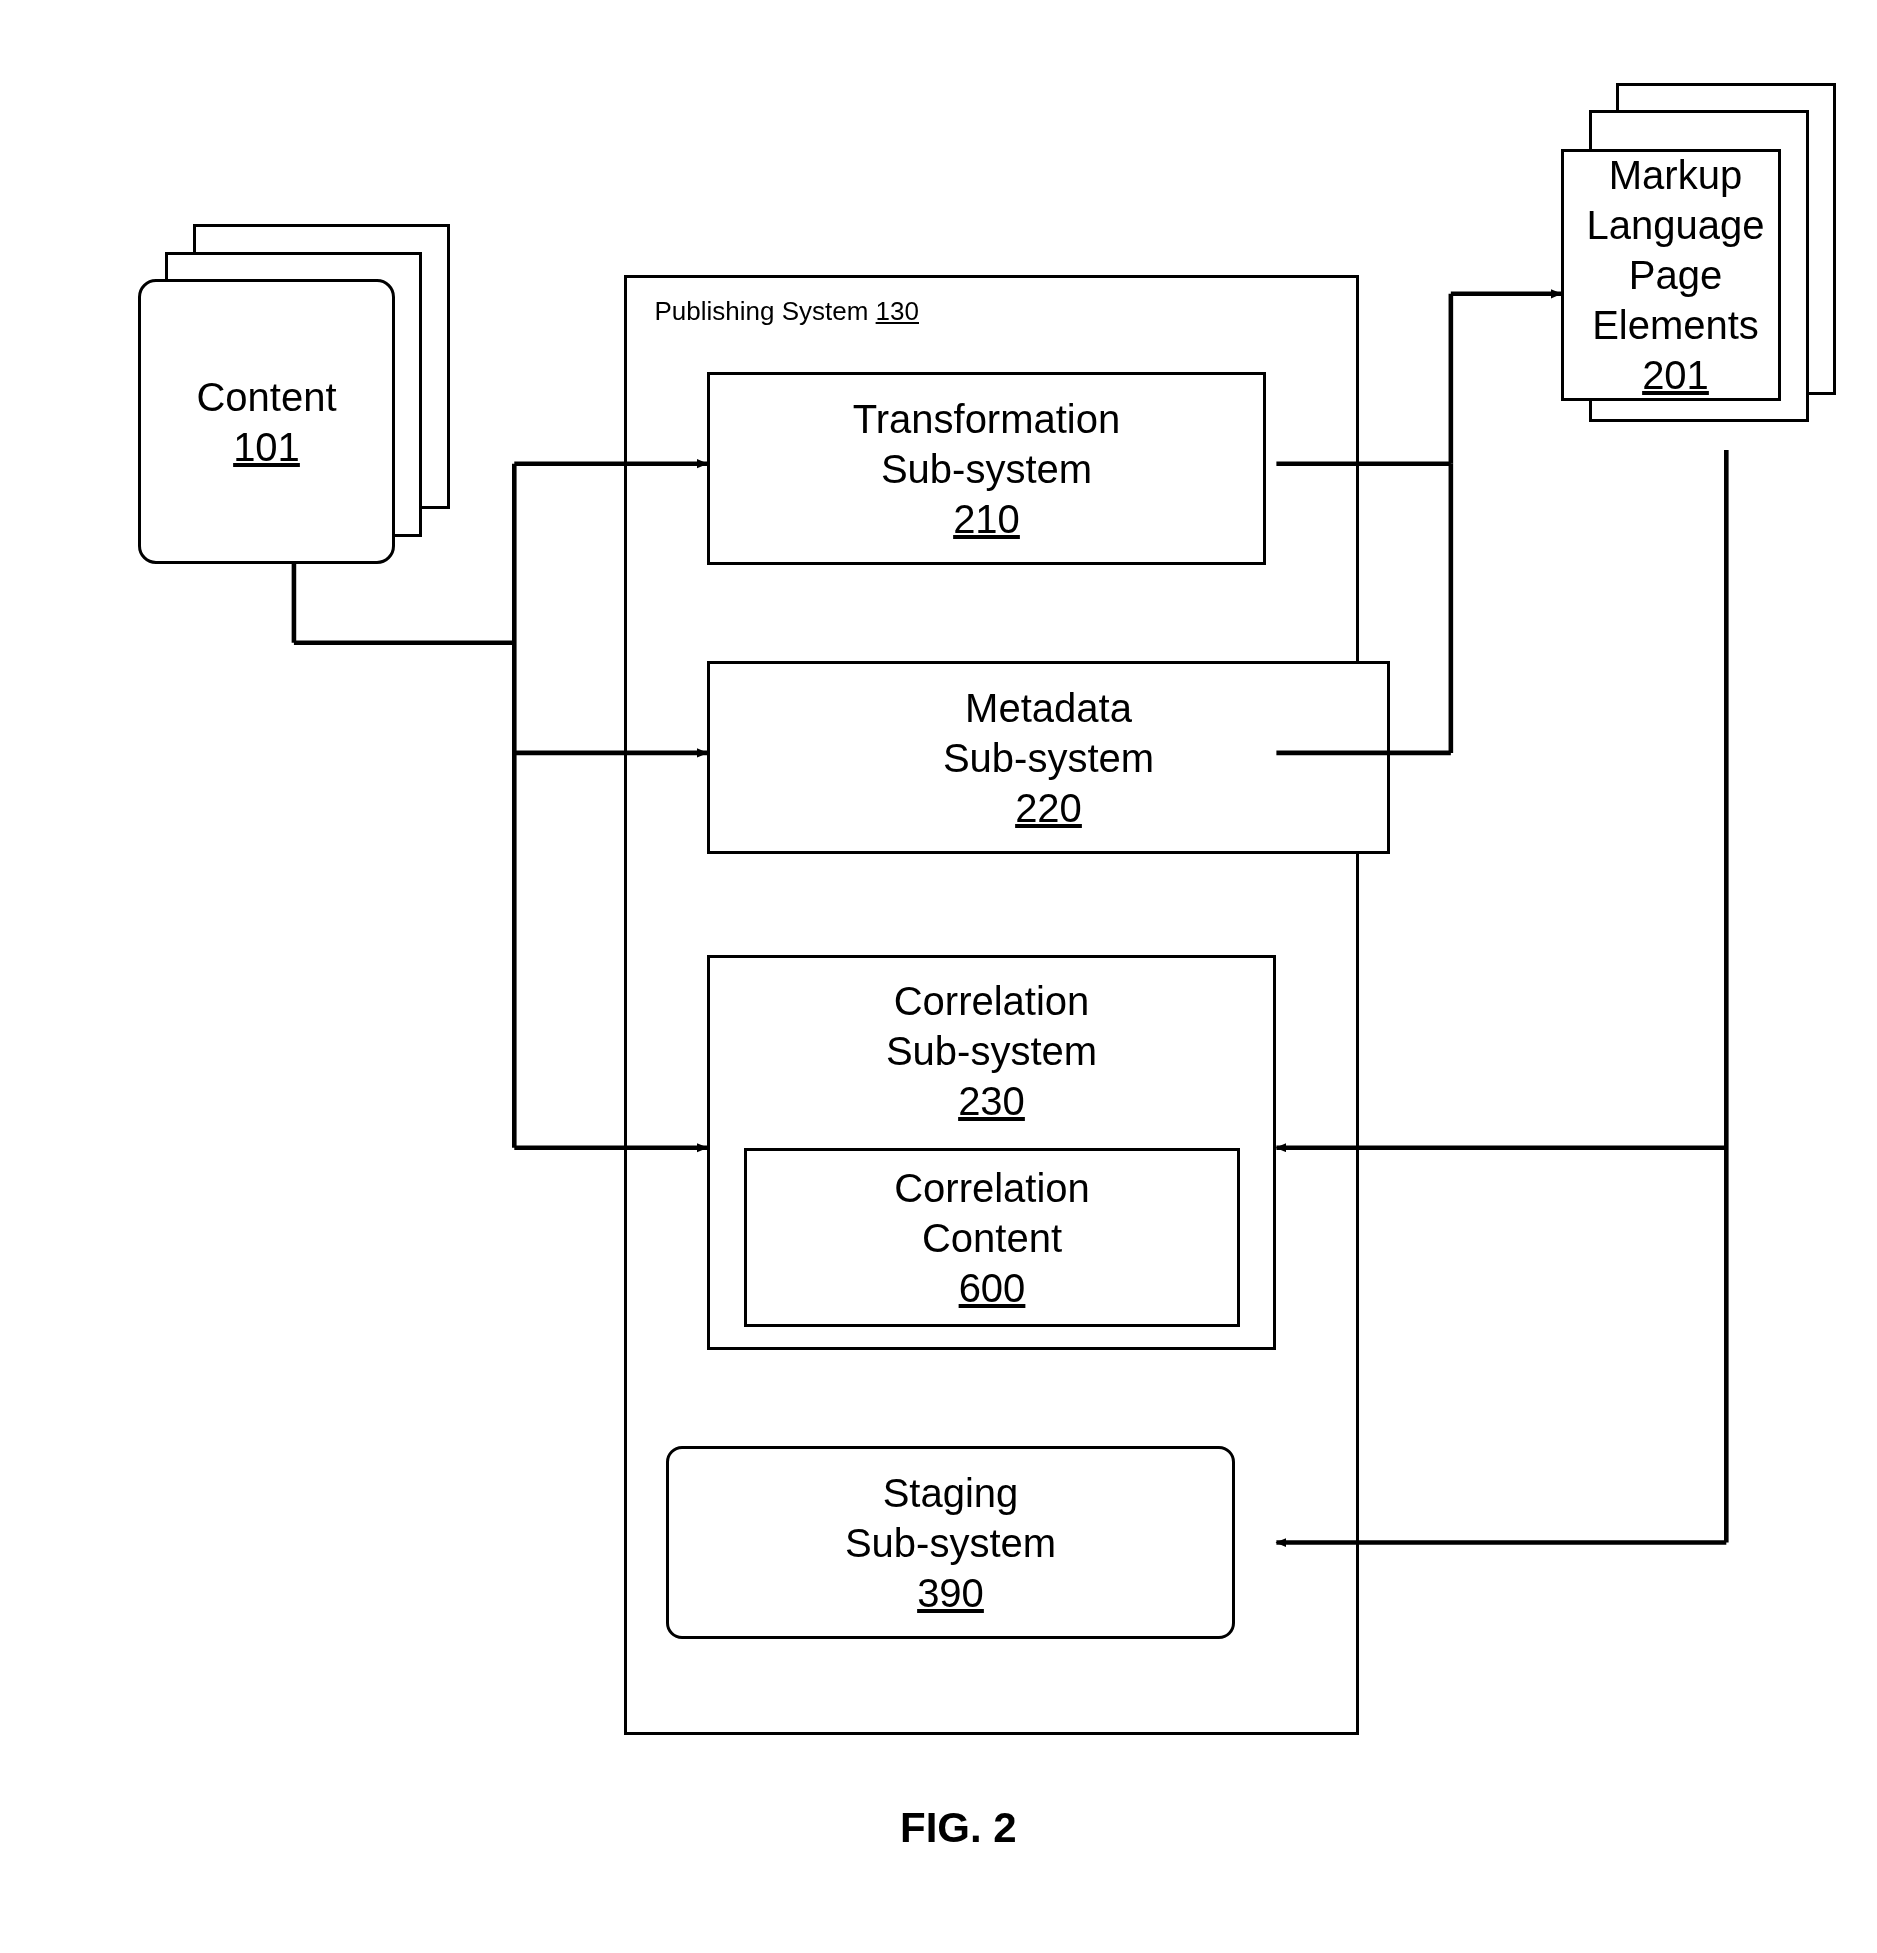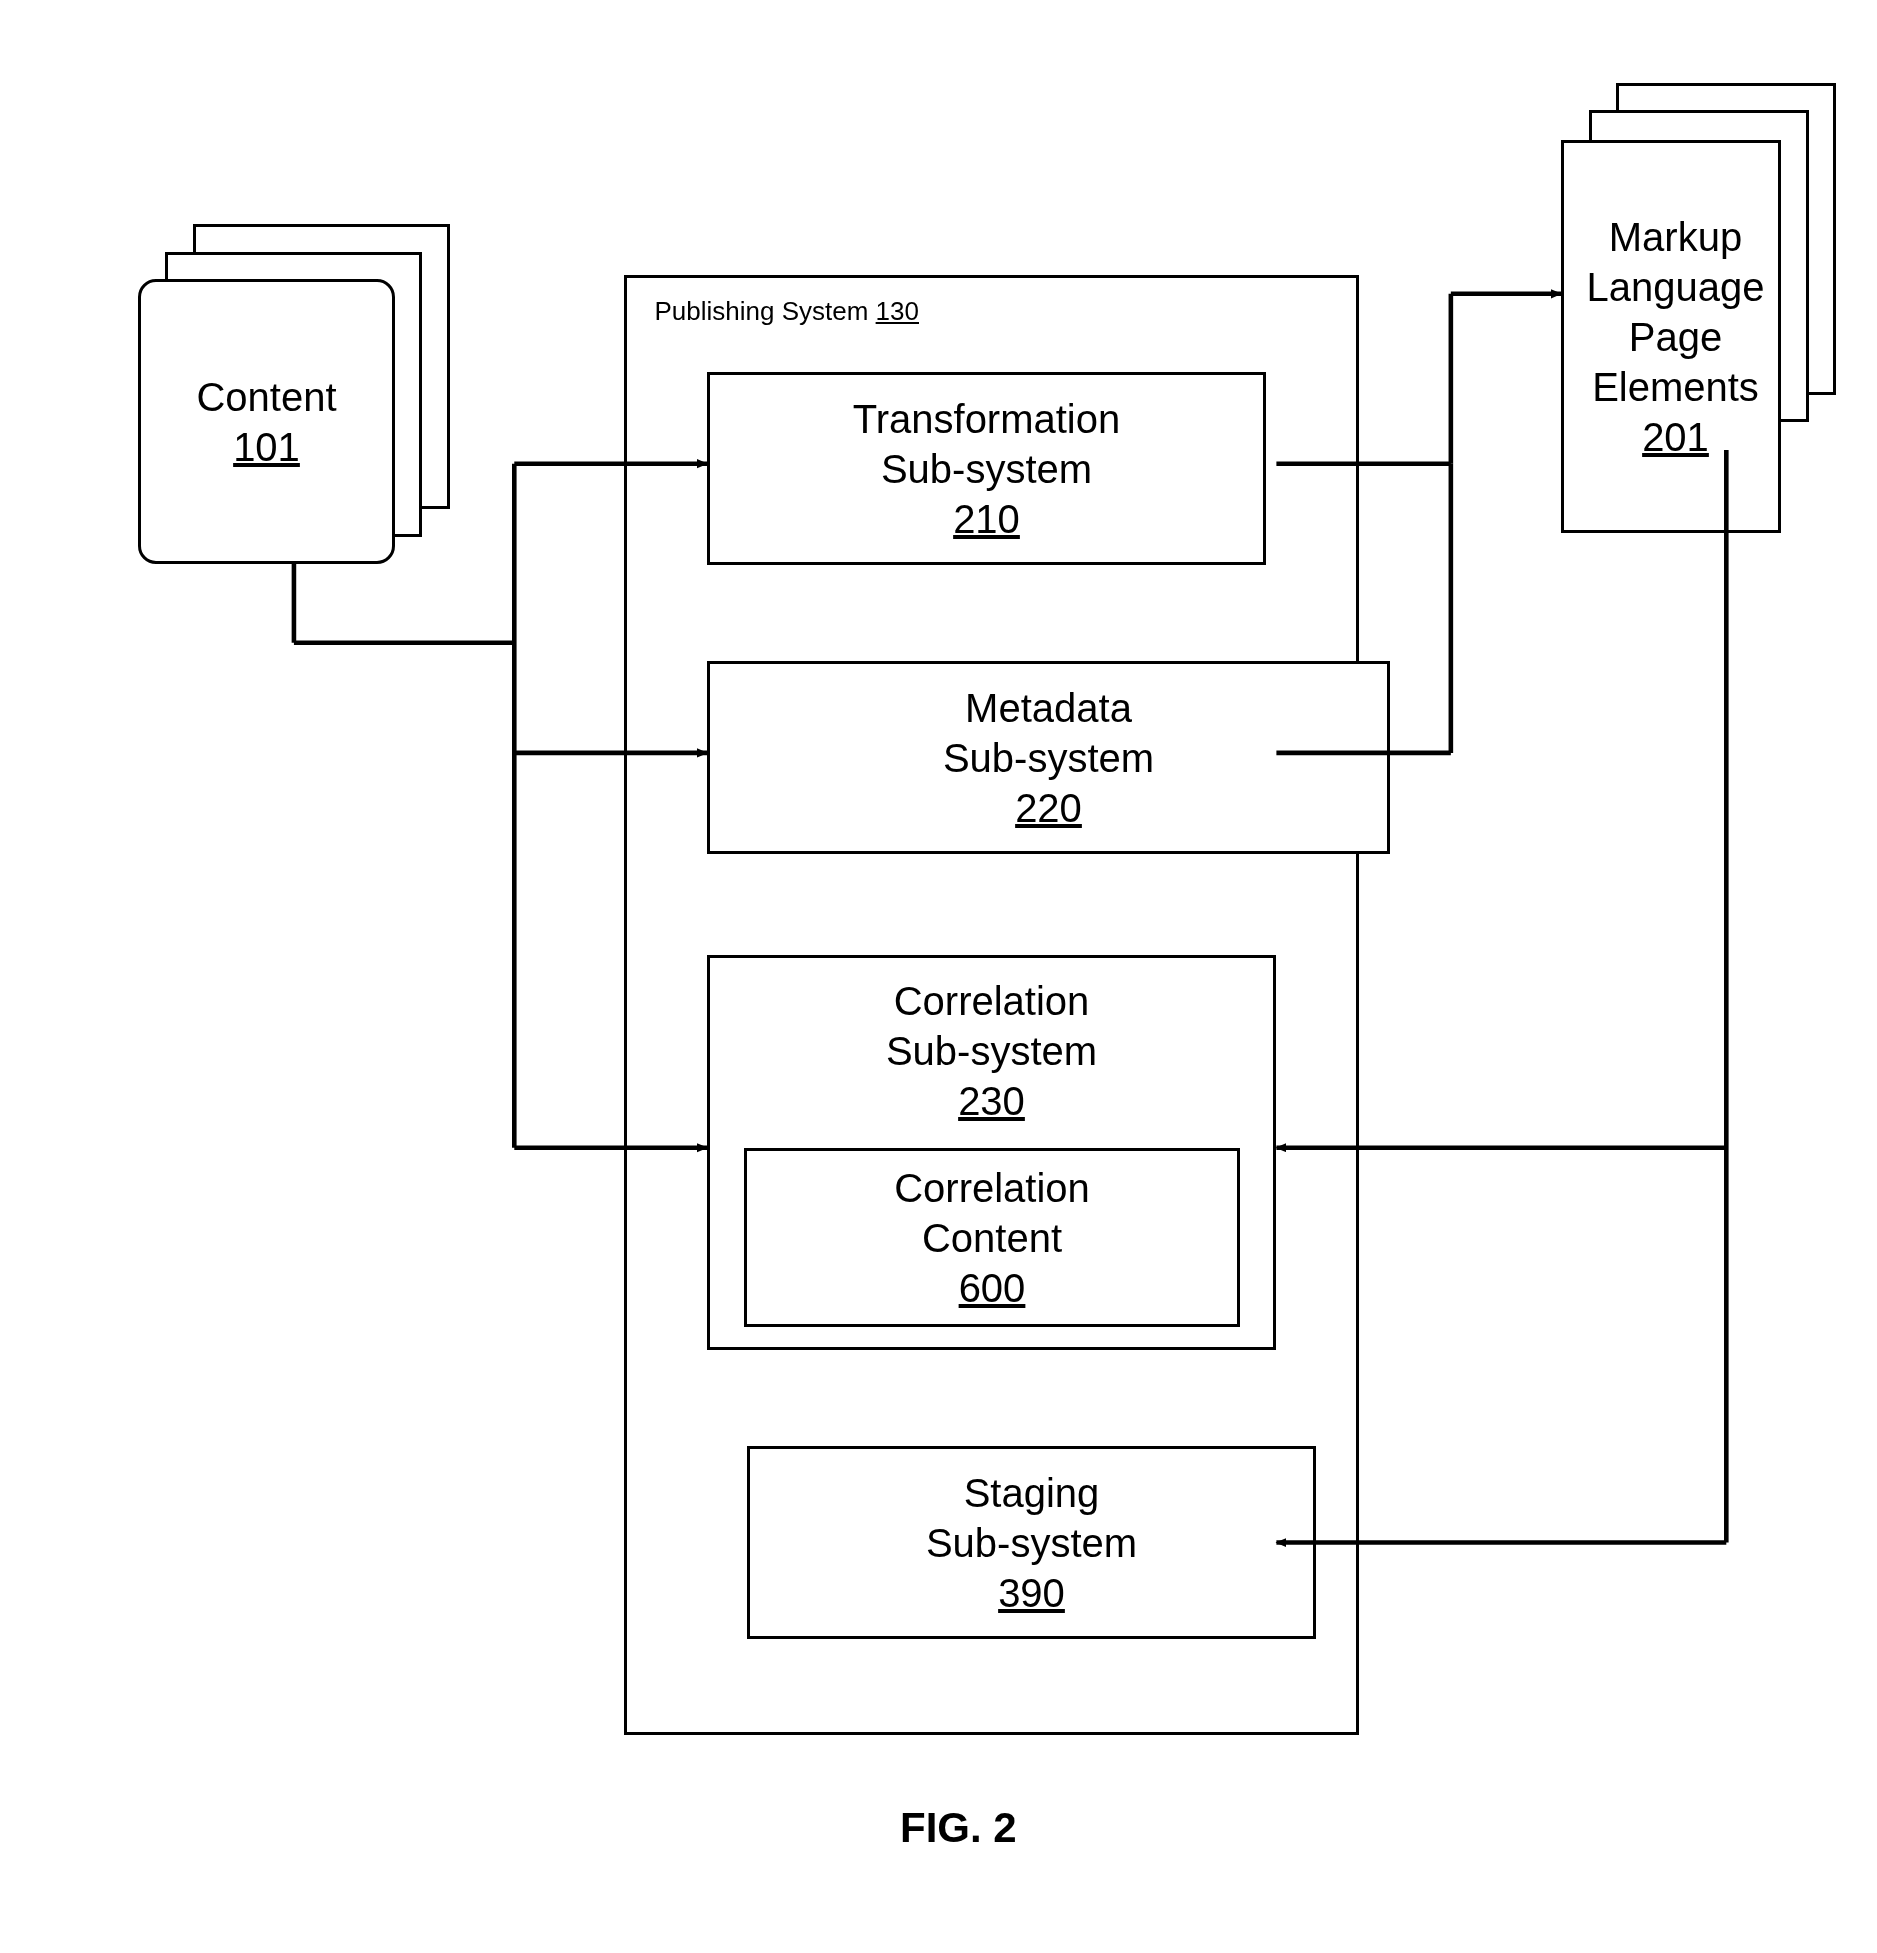--- a/index.html
+++ b/index.html
@@ -74,36 +74,36 @@
     <div class="label">Correlation</div>
     <div class="label">Sub-system</div>
     <div class="label underline">230</div>
   </div>
   <div class="box" style="left:744px; top:1148px; width:496px; height:179px;">
     <div class="label">Correlation</div>
     <div class="label">Content</div>
     <div class="label underline">600</div>
   </div>
 
-  <div class="box" style="left:747px; top:1446px; width:569px; height:193px;">
+  <div class="box" style="left:666px; top:1446px; width:569px; height:193px;border-radius:16px;">
     <div class="label">Staging</div>
     <div class="label">Sub-system</div>
     <div class="label underline">390</div>
   </div>
 
   <div class="box" style="left:193px; top:224px; width:257px; height:285px;"></div>
   <div class="box" style="left:165px; top:252px; width:257px; height:285px;"></div>
   <div class="box" style="left:138px; top:279px; width:257px; height:285px;border-radius:18px;">
     <div class="label">Content</div>
     <div class="label underline">101</div>
   </div>
 
   <div class="box" style="left:1616px; top:83px; width:220px; height:312px;"></div>
   <div class="box" style="left:1589px; top:110px; width:220px; height:312px;"></div>
-  <div class="box" style="left:1561px; top:140px; width:220px; height:393px;padding-left:9px;">
+  <div class="box" style="left:1561px; top:149px; width:220px; height:252px;padding-left:9px;">
     <div class="label">Markup</div>
     <div class="label">Language</div>
     <div class="label">Page</div>
     <div class="label">Elements</div>
     <div class="label underline">201</div>
   </div>
 
   <div class="fig-caption" style="left:900px; top:1804px;">FIG. 2</div>
 
   <svg class="connectors" width="1877" height="1953" viewBox="0 0 2044 2127">

